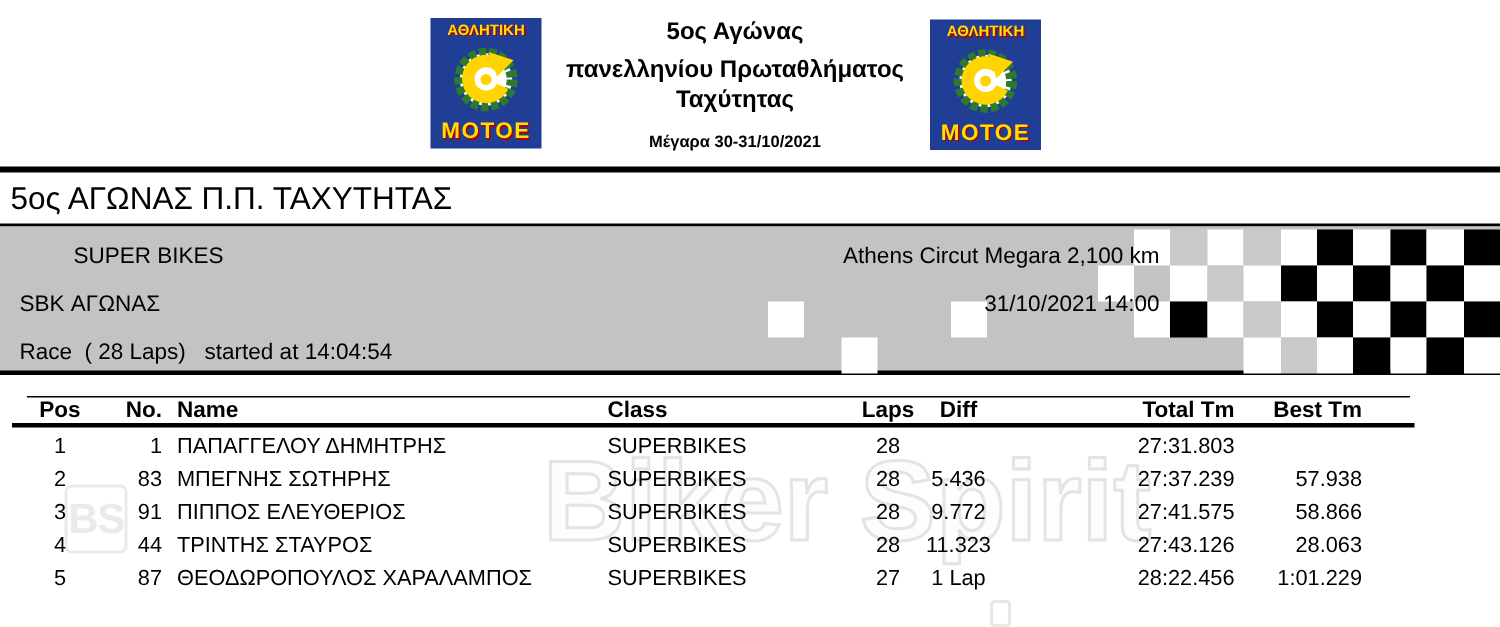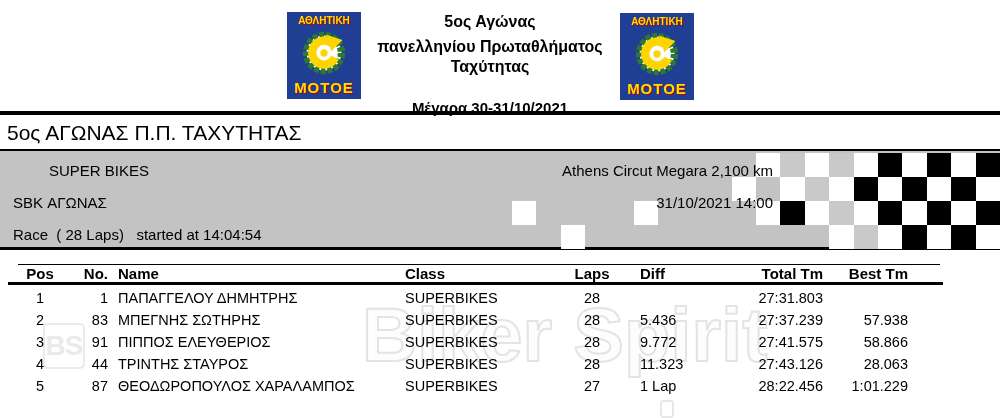--- a/index.html
+++ b/index.html
@@ -22,21 +22,21 @@
     color:#ffdf00; font-size:10px; font-weight:bold; letter-spacing:0;
     text-shadow:1px 1px 0 #b00000; white-space:nowrap;
   }
   .logo-bottom {
     color:#ffdf00; font-size:15px; font-weight:bold; letter-spacing:1px;
     text-shadow:1px 1px 0 #b00000; white-space:nowrap;
   }
   #header-titles { left:350px; top:12px; width:280px; text-align:center; position:absolute; }
   .hdr-l1 { font-size:16px; font-weight:bold; line-height:20px; }
   .hdr-l2 { font-size:16px; font-weight:bold; line-height:20px; margin-top:5px; }
-  .hdr-l3 { font-size:15px; font-weight:bold; margin-top:22px; }
+  .hdr-l3 { font-size:11px; font-weight:bold; margin-top:12px; }
 
   
   #rule-top    { left:0; top:111px; width:1000px; height:4px; background:#000; }
   #title-band  { left:0; top:115px; width:1000px; height:34px; }
   #title-band-left  { position:absolute; left:7px; top:6px; font-size:21px; }
   #title-band-right { position:absolute; right:12px; top:6px; font-size:19px; font-weight:bold; }
   #rule-title-bottom { left:0; top:149px; width:1000px; height:2px; background:#000; }
 
   
   #info-box {
@@ -54,21 +54,21 @@
   #table-header { left:0; top:265px; width:1000px; height:16px; font-weight:bold; font-size:15px; z-index:3; }
   #rule-below-header { left:8px; top:282px; width:935px; height:3px; background:#000; z-index:3; }
   #result-rows { left:0; top:287px; width:1000px; height:112px; z-index:3; }
   .trow { position:absolute; left:0; width:1000px; height:22px; line-height:22px; font-size:14.5px; }
   .tcell { position:absolute; top:0; bottom:0; white-space:nowrap; }
   .c-pos   { left:22px;  width:36px;  text-align:center; }
   .c-no    { left:68px;  width:40px;  text-align:right;  }
   .c-name  { left:118px; width:282px; text-align:left;   }
   .c-class { left:405px; width:120px; text-align:left;   }
   .c-laps  { left:568px; width:48px;  text-align:center; }
-  .c-diff  { left:640px; width:84px;  text-align:left;  }
+  .c-diff  { left:597px; width:84px;  text-align:center;  }
   .c-total { left:728px; width:95px;  text-align:right;  }
   .c-best  { left:828px; width:80px;  text-align:right;  }
 
   
   #wm-bs {
     left:43px; top:323px; width:38px; height:42px; z-index:0;
     border:2px solid #eaeaea; border-radius:5px;
     color:#eaeaea; font-weight:bold; font-size:28px; line-height:42px;
     text-align:center; letter-spacing:-1px;
   }

